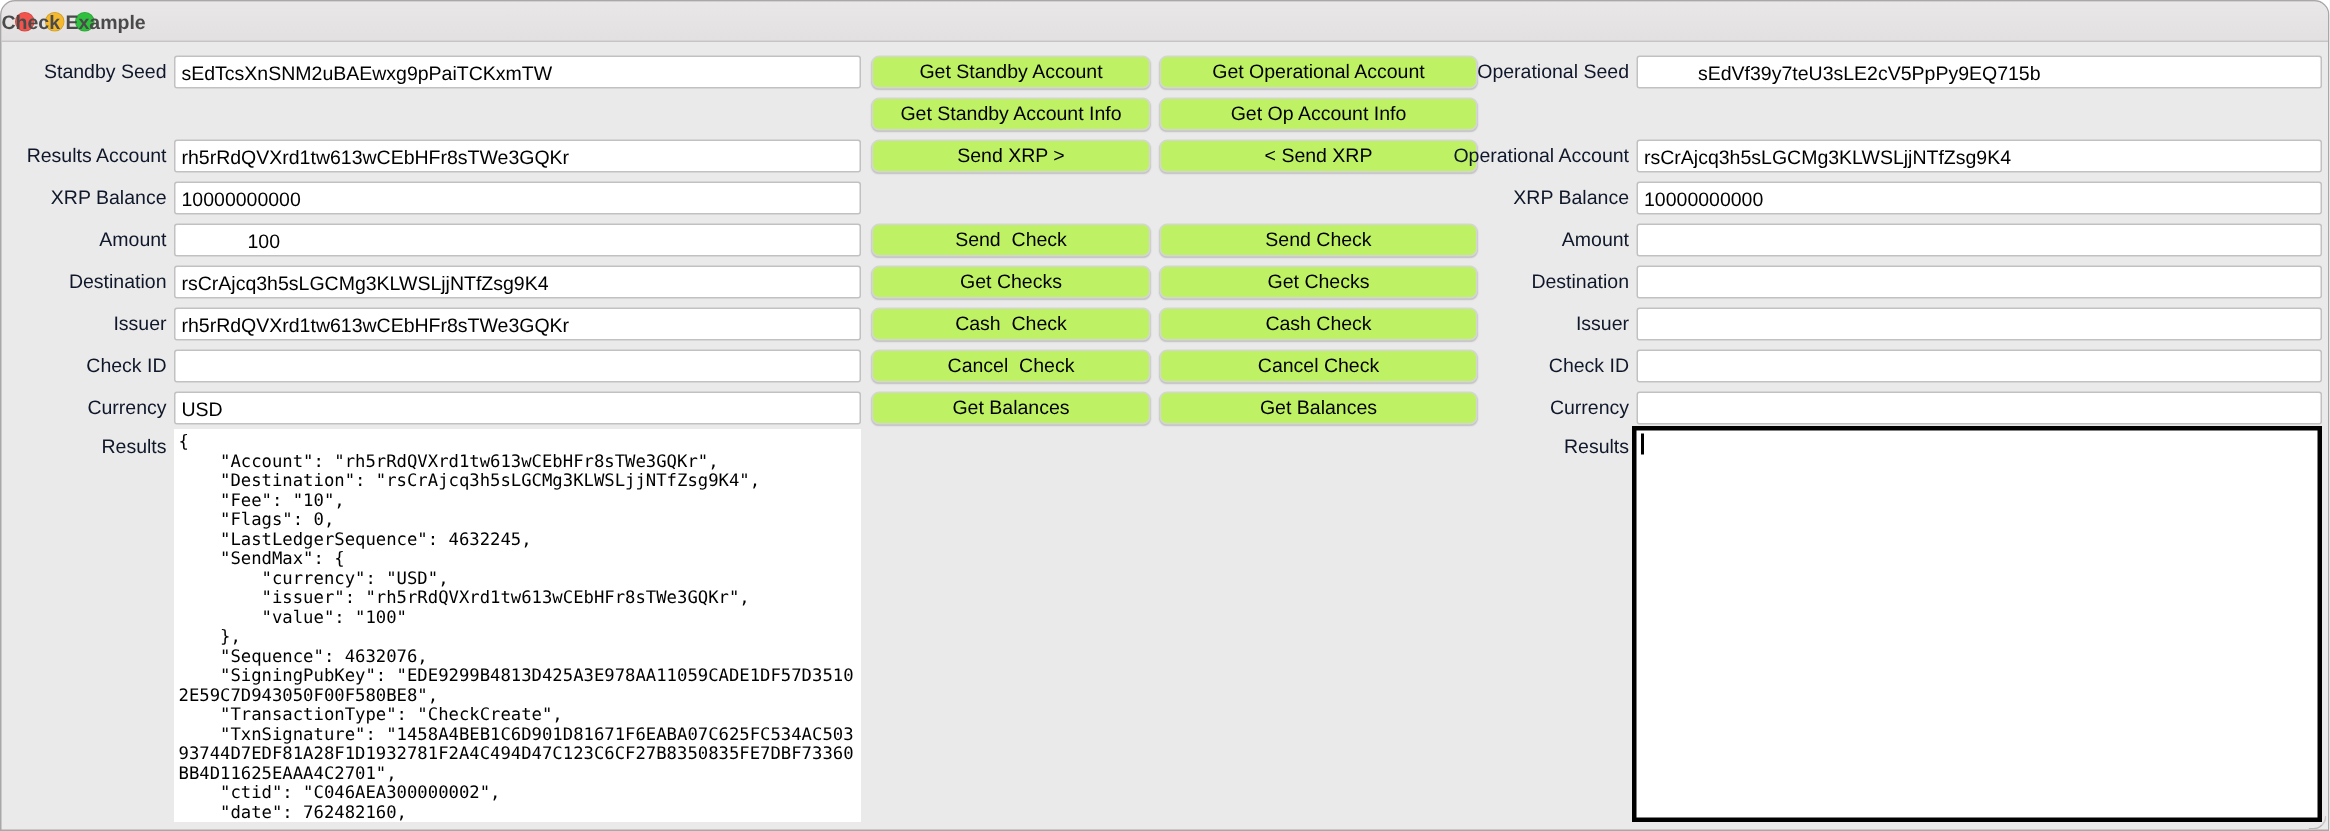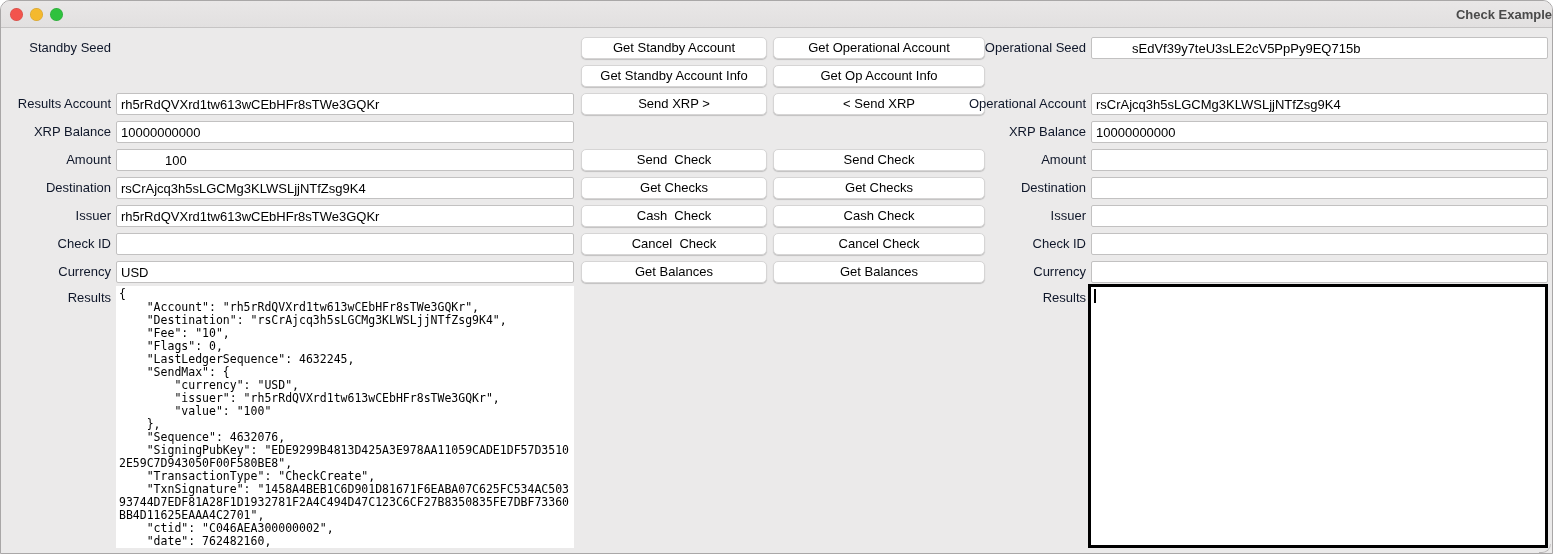--- a/index.html
+++ b/index.html
@@ -17,40 +17,40 @@
     background:linear-gradient(#e9e7e7,#e2e0e0);
     border-bottom:1px solid #c6c4c4;
   }
   .traffic{position:absolute;top:7px;width:13px;height:13px;border-radius:50%;
     box-shadow:inset 0 0 0 0.5px rgba(0,0,0,0.15);}
   .t-red{left:9px;background:#f2544d;}
   .t-yellow{left:29px;background:#f4b92e;}
   .t-green{left:49px;background:#2fc13e;}
   .title{
     position:absolute;left:0;top:0;width:100%;height:27px;
-    text-align:right;line-height:27px;
+    text-align:left;line-height:27px;
     font-size:13px;font-weight:bold;color:#4a4a4a;
   }
   .label{
     position:absolute;height:22px;line-height:22px;
     font-size:13px;color:#0f172a;text-align:right;white-space:pre;
   }
   .label-left{left:0;width:110px;}
   .label-right{left:925px;width:160px;}
   .entry{
     position:absolute;height:22px;
     background:#ffffff;border:1px solid #c2c1c1;border-radius:2px;
     font-family:"Liberation Sans",sans-serif;font-size:13px;color:#000;
     padding:0 4px;outline:none;
   }
   .entry-left{left:115px;width:458px;}
   .entry-right{left:1090px;width:457px;}
   .btn{
     position:absolute;height:22px;
-    background:#ffffff;border:1px solid #d6d5d5;border-radius:5px;
+    background:#bef264;border:1px solid #d6d5d5;border-radius:5px;
     box-shadow:0 1px 1px rgba(0,0,0,0.18);
     font-family:"Liberation Sans",sans-serif;font-size:13px;color:#000;
     text-align:center;line-height:20px;white-space:pre;cursor:default;
     padding:0;
   }
   .btn-c1{left:580px;width:186px;}
   .btn-c2{left:772px;width:212px;}
   .results-left{
     position:absolute;left:115px;top:285px;width:458px;height:262px;
     background:#ffffff;border:none;
@@ -87,20 +87,21 @@
   <div class="label label-left" style="top:36px">Standby Seed</div>
   <div class="label label-left" style="top:92px">Results Account</div>
   <div class="label label-left" style="top:120px">XRP Balance</div>
   <div class="label label-left" style="top:148px">Amount</div>
   <div class="label label-left" style="top:176px">Destination</div>
   <div class="label label-left" style="top:204px">Issuer</div>
   <div class="label label-left" style="top:232px">Check ID</div>
   <div class="label label-left" style="top:260px">Currency</div>
   <div class="label label-left" style="top:286px">Results</div>
 
+  <input class="entry entry-left" style="top: 36px;" value="sEdTcsXnSNM2uBAEwxg9pPaiTCKxmTW">
   <input class="entry entry-left" style="top: 92px;" value="rh5rRdQVXrd1tw613wCEbHFr8sTWe3GQKr">
   <input class="entry entry-left" style="top: 120px;" value="10000000000">
   <input class="entry entry-left" style="top: 148px; padding-left: 48px;" value="100">
   <input class="entry entry-left" style="top: 176px;" value="rsCrAjcq3h5sLGCMg3KLWSLjjNTfZsg9K4">
   <input class="entry entry-left" style="top: 204px;" value="rh5rRdQVXrd1tw613wCEbHFr8sTWe3GQKr">
   <input class="entry entry-left" style="top: 232px;" value="">
   <input class="entry entry-left" style="top: 260px;" value="USD">
 
   <div class="results-left">{
     "Account": "rh5rRdQVXrd1tw613wCEbHFr8sTWe3GQKr",

